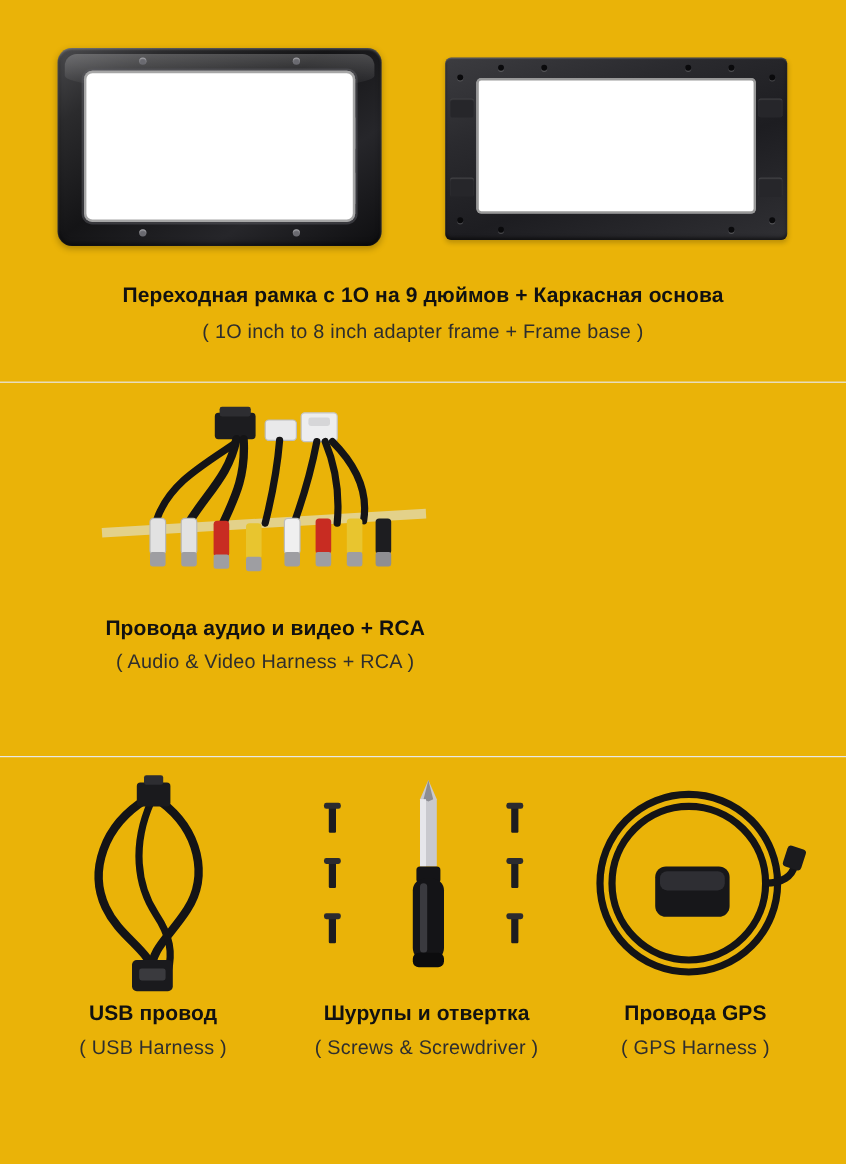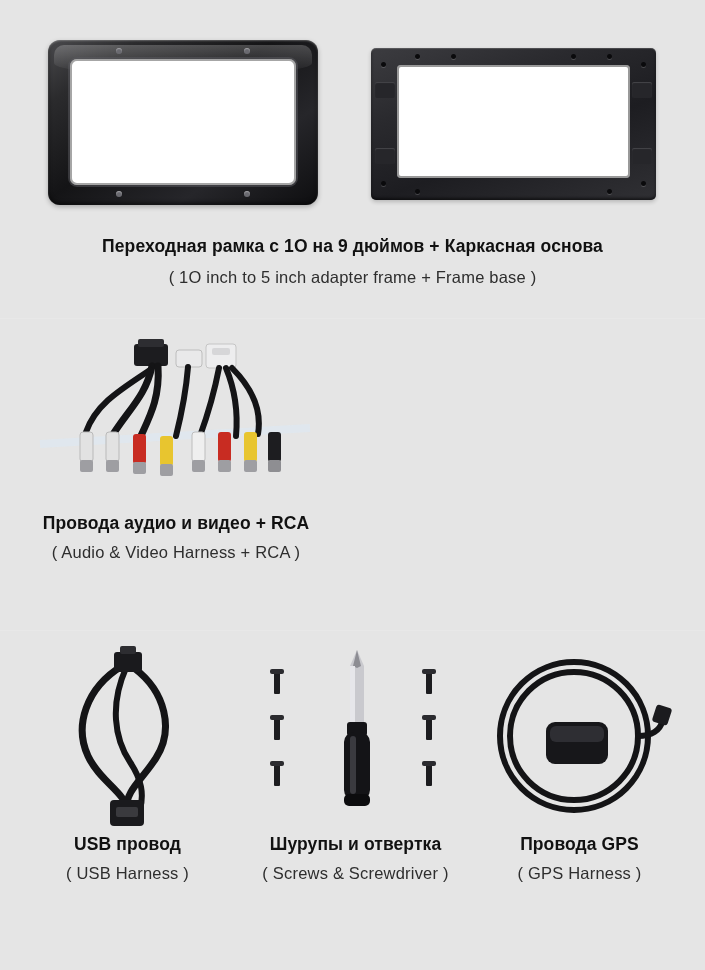--- a/index.html
+++ b/index.html
@@ -13,21 +13,21 @@
     font-family: "Liberation Sans", sans-serif;
     color: #1b1b1b;
     overflow: hidden;
     position: relative;
   }
 
   .page {
     width: 705px;
     height: 970px;
     position: relative;
-    background: #e5e5e5;
+    background: #eab308;
   }
 
   
   .cap-main {
     font-size: 17.5px;
     font-weight: bold;
     letter-spacing: 0.1px;
     text-align: center;
     color: #111111;
     line-height: 1.25;
@@ -166,20 +166,21 @@
   #section-two { top: 318px; height: 300px; }
   .two-col {
     position: relative;
     width: 705px;
     height: 300px;
   }
   .cell {
     position: absolute;
     width: 352px;
     text-align: center;
+    padding-left: 45px;
   }
   .cell .art {
     position: relative;
     height: 175px;
   }
   .cell .cap-main { margin-top: 6px; }
   .cell .cap-sub { margin-top: 7px; }
 
   
   #section-three { top: 630px; height: 330px; }
@@ -234,21 +235,21 @@
         <div class="hole" style="left:10px; top:14px;"></div>
         <div class="hole" style="right:10px; top:14px;"></div>
         <div class="hole" style="left:10px; bottom:14px;"></div>
         <div class="hole" style="right:10px; bottom:14px;"></div>
       </div>
 
     </div>
 
     <div class="caption-block" id="caption-frames">
       <div class="cap-main">Переходная рамка с 1О на 9 дюймов + Каркасная основа</div>
-      <div class="cap-sub">( 1О inch to 5 inch adapter frame + Frame base )</div>
+      <div class="cap-sub">( 1О inch to 8 inch adapter frame + Frame base )</div>
     </div>
 
   </div>
 
   <div class="divider" style="top:318px;"></div>
 
   <div class="section" id="section-two">
     <div class="two-col">
 
       <div class="cell" style="left:0px; top:14px;">

